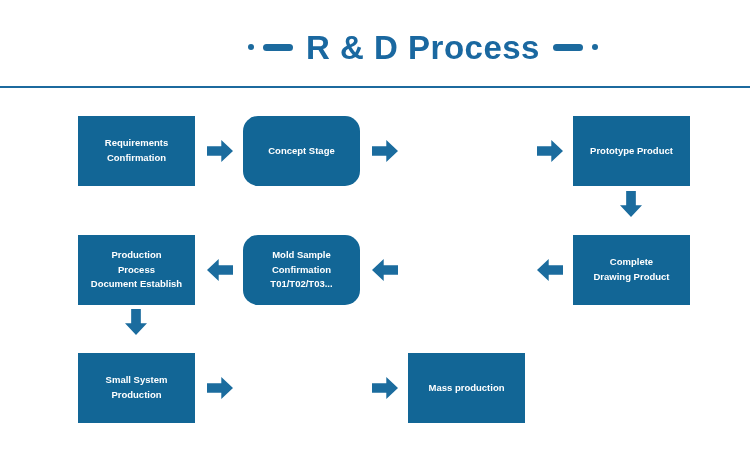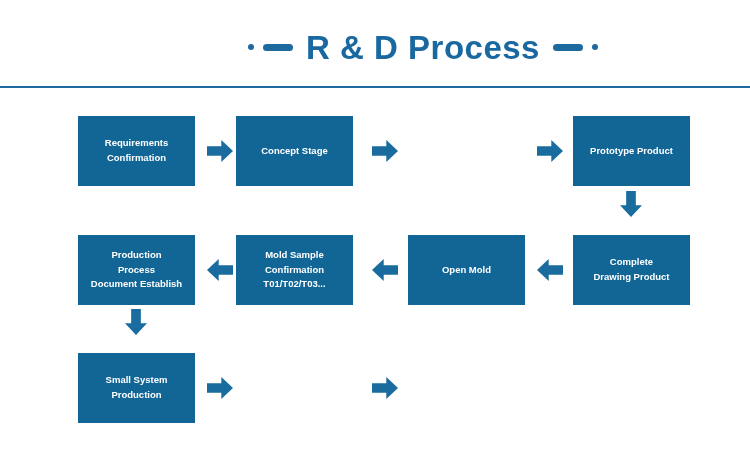--- a/index.html
+++ b/index.html
@@ -103,21 +103,21 @@
     display: block;
   }
 
   
   .row1 { top: 28px; }
   .row2 { top: 147px; }
   .row3 { top: 265px; }
 
   
   .col1 { left: 78px; }
-  .col2 { left: 236px; }
+  .col2 { left: 243px; border-radius: 15px; }
   .col3 { left: 408px; }
   .col4 { left: 573px; }
 
   
   .arrow {
     position: absolute;
     background: #1b6c9e;
     width: 26px;
     height: 22px;
   }
@@ -204,37 +204,37 @@
   <div class="arrow arrow-left h-row2 gap12"></div>
 
   <div class="node row2 col2">
     <span class="node-label">Mold Sample
 Confirmation
 T01/T02/T03...</span>
   </div>
 
   <div class="arrow arrow-left h-row2 gap23"></div>
 
-  <div class="node row2 col3">
-    <span class="node-label">Open Mold</span>
-  </div>
 
   <div class="arrow arrow-left h-row2 gap34"></div>
 
   <div class="node row2 col4">
     <span class="node-label">Complete
 Drawing Product</span>
   </div>
 
   <div class="arrow arrow-down v-r2r3"></div>
 
   <div class="node row3 col1">
     <span class="node-label">Small System
 Production</span>
   </div>
 
   <div class="arrow arrow-right h-row3 gap12"></div>
 
 
   <div class="arrow arrow-right h-row3 gap23"></div>
 
+  <div class="node row3 col3">
+    <span class="node-label">Mass production</span>
+  </div>
 
 </div>
 
 </body></html>

